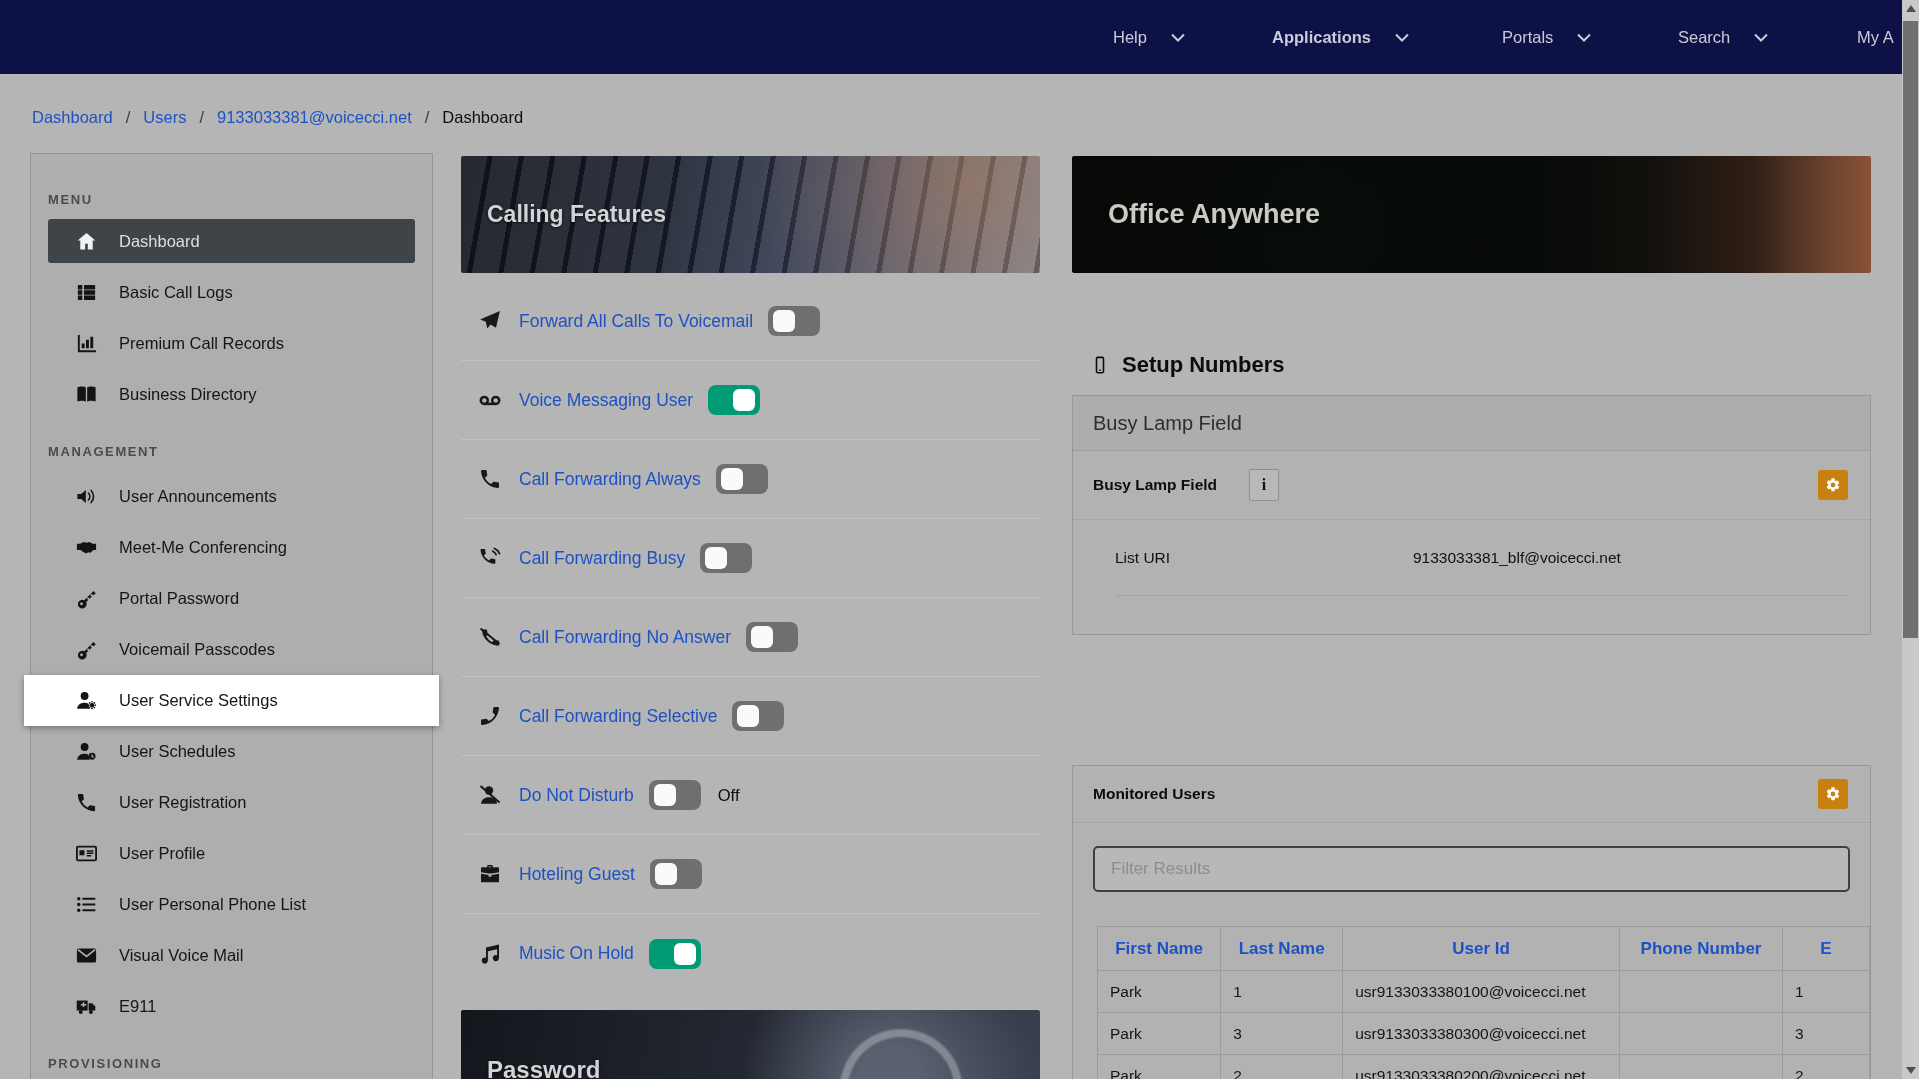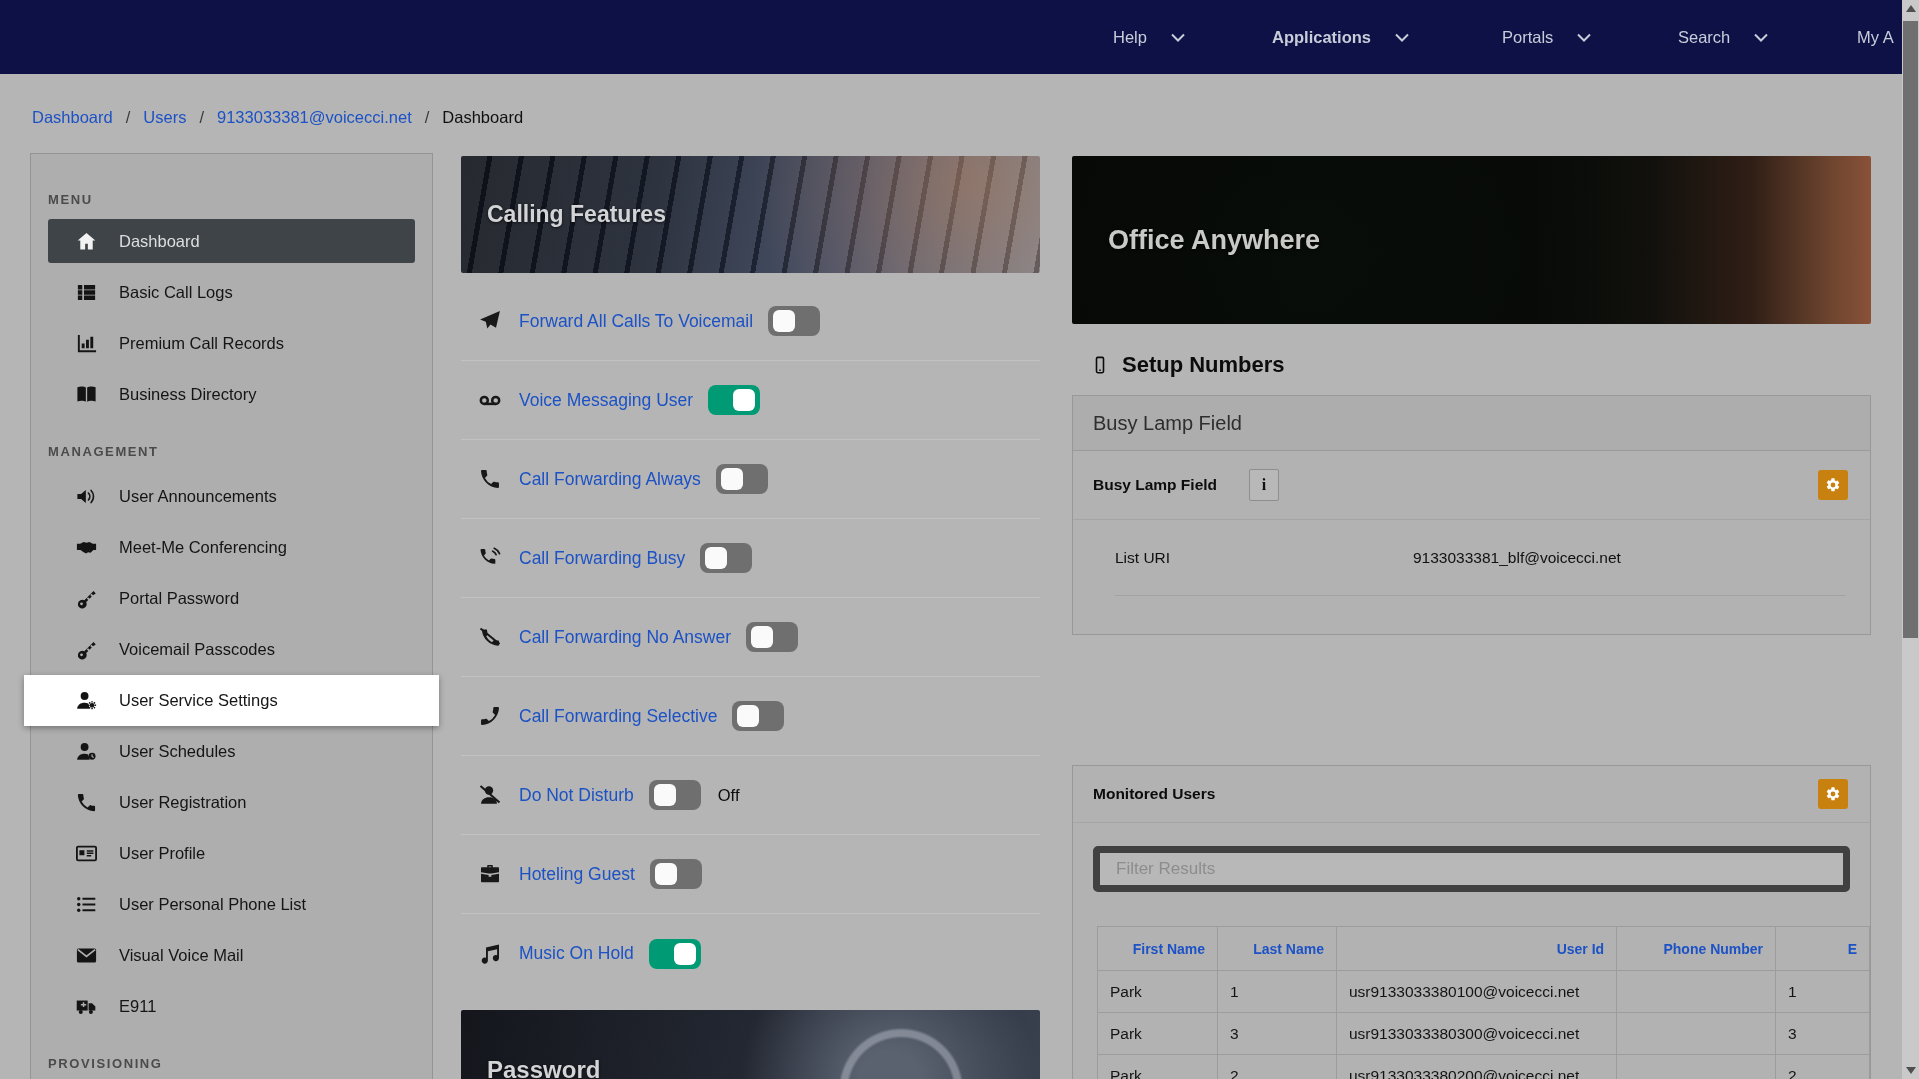--- a/index.html
+++ b/index.html
@@ -54,21 +54,21 @@
   .feat-row .icon{width:24px;height:24px;color:#181818;margin-right:17px;flex:none;display:flex}
   .feat-row .icon svg{width:100%;height:100%}
   .feat-link{color:#1c52c5;font-size:17.5px;text-decoration:none;cursor:pointer}
   .toggle{margin-left:15px;width:52px;height:30px;border-radius:8px;background:#6f6f6f;
     position:relative;flex:none;cursor:pointer}
   .knob{position:absolute;top:4px;left:5px;width:22px;height:22px;border-radius:6px;background:#fafafa}
   .toggle.on{background:#009a74}
   .toggle.on .knob{left:auto;right:5px;background:#fff}
   .state-text{margin-left:17px;font-size:16.5px;color:#0d0d0d}
   
-  #oa-card{left:1072px;top:156px;width:799px;height:168px;
+  #oa-card{left:1072px;top:156px;width:799px;height:117px;
     background:
       radial-gradient(circle at 30% 60%, rgba(10,16,10,.5), rgba(0,0,0,0) 60%),
       linear-gradient(to right,#060806 0%,#070a08 58%,#11100c 72%,#2f1e16 85%,#6e452f 95%,#8a5138 100%)}
   #oa-card .img-title{font-size:27px;margin-left:36px;color:#c9cac6}
   .setup-numbers{position:absolute;left:1090px;top:350px;height:30px;display:flex;
     align-items:center;gap:12px;font-size:22px;font-weight:600;color:#0c0c0c;cursor:pointer}
   .setup-numbers .icon{width:20px;height:20px;display:flex;color:#0c0c0c}
   .setup-numbers .icon svg{width:100%;height:100%}
   .panel{position:absolute;left:1072px;width:799px;background:#b2b2b2;
     border:1px solid #989898;box-sizing:border-box}
@@ -86,26 +86,26 @@
     font-family:"Liberation Serif",serif;font-weight:bold;font-size:16px;color:#111;cursor:pointer}
   .gear-btn{margin-left:auto;width:30px;height:30px;border-radius:3px;background:#c8810e;
     display:flex;align-items:center;justify-content:center;cursor:pointer;color:#fff;flex:none}
   .gear-btn svg{width:16px;height:16px}
   .blf-row{display:flex;align-items:center;height:75px;padding-left:42px;font-size:15.5px;color:#101010}
   .blf-row.short{height:60px}
   .blf-label{width:298px}
   .blf-divider{height:1px;background:#a3a3a3;margin:0 24px 0 42px}
   .check{color:#2fae2f;font-size:19px;font-weight:bold;line-height:1}
   .filter-input{position:absolute;left:20px;top:80px;width:757px;height:46px;box-sizing:border-box;
-    border:7px solid #404040;border-radius:5px;background:#b8b8b8;padding:0 16px;
+    border:2px solid #404040;border-radius:5px;background:#b8b8b8;padding:0 16px;
     font-size:17px;color:#222;font-family:"Liberation Sans",sans-serif;outline:none}
   .filter-input::placeholder{color:#8d8d8d}
   .mon-table{position:absolute;left:24px;top:160px;border-collapse:collapse;table-layout:fixed}
-  .mon-table th{border:1px solid #9c9c9c;text-align:right;padding:0 12px;height:43px;
-    font-size:14px;font-weight:bold;color:#1c52c5;cursor:pointer;white-space:nowrap;overflow:hidden}
+  .mon-table th{border:1px solid #9c9c9c;text-align:center;padding:0 12px;height:43px;
+    font-size:17px;font-weight:bold;color:#1c52c5;cursor:pointer;white-space:nowrap;overflow:hidden}
   .mon-table td{border:1px solid #9c9c9c;text-align:left;padding:0 12px;height:41px;
     font-size:15.5px;color:#141414;white-space:nowrap;overflow:hidden}
   
   .scrollbar{position:absolute;right:0;top:0;width:17px;height:1079px;background:#c9c9c9;z-index:50}
   .sb-btn{position:absolute;left:0;width:17px;height:17px;display:flex;align-items:center;
     justify-content:center;cursor:pointer}
   .sb-up{top:0}.sb-down{bottom:0}
   .tri-up{width:0;height:0;border-left:5px solid transparent;border-right:5px solid transparent;
     border-bottom:7px solid #4f4f4f}
   .tri-down{width:0;height:0;border-left:5px solid transparent;border-right:5px solid transparent;

